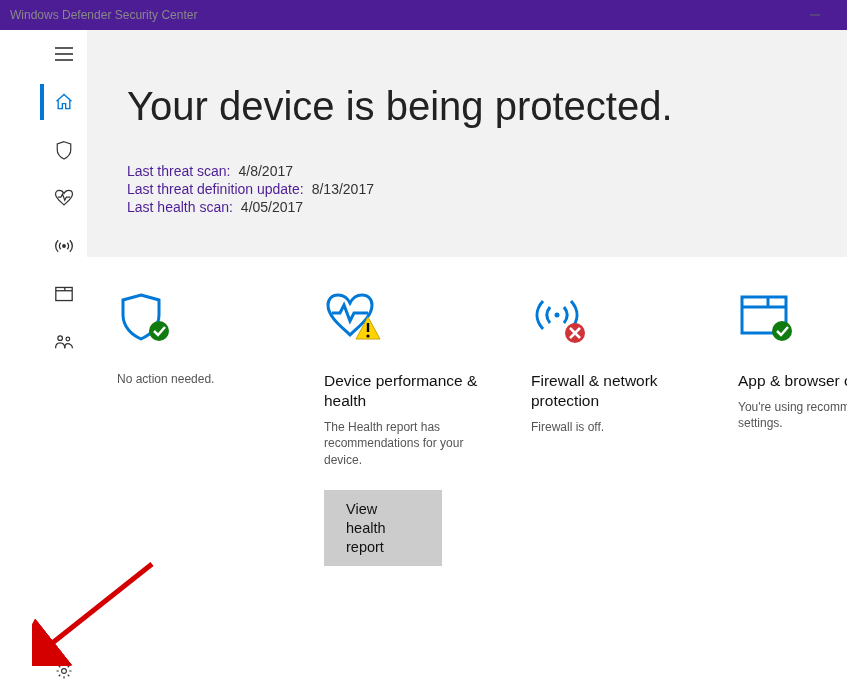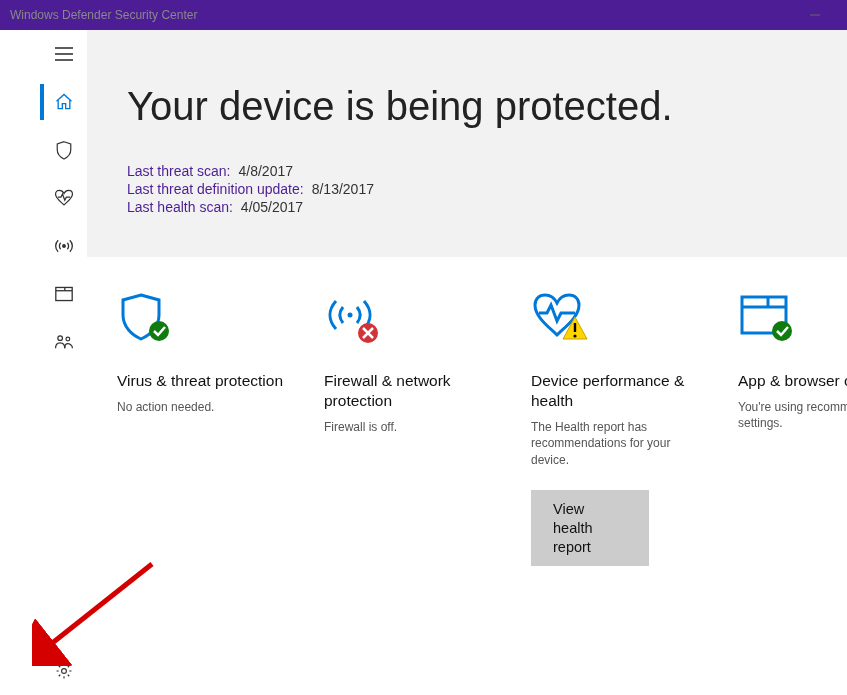--- a/index.html
+++ b/index.html
@@ -123,54 +123,53 @@
     <div class="cards">
 
       <div class="card">
         <div class="card-icon">
           <svg width="56" height="52" viewBox="0 0 56 52">
             <path d="M24 2 L42 7 V22 C42 34 33 42 24 46 C15 42 6 34 6 22 V7 Z" fill="none" stroke="#0078d7" stroke-width="3"></path>
             <circle cx="42" cy="38" r="10" fill="#107c10"></circle>
             <polyline points="37,38 41,42 48,34" fill="none" stroke="#fff" stroke-width="2.5"></polyline>
           </svg>
         </div>
-        <div class="card-title">Virus &amp; threat protection</div>
         <div class="card-desc">No action needed.</div>
+      </div>
+
+      <div class="card">
+        <div class="card-icon">
+          <svg width="60" height="52" viewBox="0 0 60 52">
+            <path d="M26 42 C18 34 4 24 4 12 C4 6 8 2 14 2 C20 2 24 6 26 10 C28 6 32 2 38 2 C44 2 48 6 48 12 C48 24 34 34 26 42 Z" fill="none" stroke="#0078d7" stroke-width="3"></path>
+            <polyline points="8,20 16,20 20,12 26,28 30,20 44,20" fill="none" stroke="#0078d7" stroke-width="3"></polyline>
+            <polygon points="44,24 56,46 32,46" fill="#ffd400" stroke="#c9a400" stroke-width="1"></polygon>
+            <line x1="44" y1="30" x2="44" y2="39" stroke="#000" stroke-width="2.4"></line>
+            <circle cx="44" cy="43" r="1.6" fill="#000"></circle>
+          </svg>
+        </div>
+        <div class="card-title">Device performance &amp; health</div>
+        <div class="card-desc">The Health report has recommendations for your device.</div>
+        <div class="btn">View health report</div>
       </div>
 
       <div class="card">
         <div class="card-icon">
           <svg width="60" height="52" viewBox="0 0 60 52">
             <circle cx="26" cy="22" r="2.5" fill="#0078d7"></circle>
             <path d="M19 14 C15 19 15 25 19 30" fill="none" stroke="#0078d7" stroke-width="3"></path>
             <path d="M33 14 C37 19 37 25 33 30" fill="none" stroke="#0078d7" stroke-width="3"></path>
             <path d="M12 8 C4 17 4 27 12 36" fill="none" stroke="#0078d7" stroke-width="3"></path>
             <path d="M40 8 C48 17 48 27 40 36" fill="none" stroke="#0078d7" stroke-width="3"></path>
             <circle cx="44" cy="40" r="10" fill="#d13438"></circle>
             <line x1="39" y1="35" x2="49" y2="45" stroke="#fff" stroke-width="2.5"></line>
             <line x1="49" y1="35" x2="39" y2="45" stroke="#fff" stroke-width="2.5"></line>
           </svg>
         </div>
         <div class="card-title">Firewall &amp; network protection</div>
         <div class="card-desc">Firewall is off.</div>
-      </div>
-
-      <div class="card">
-        <div class="card-icon">
-          <svg width="60" height="52" viewBox="0 0 60 52">
-            <path d="M26 42 C18 34 4 24 4 12 C4 6 8 2 14 2 C20 2 24 6 26 10 C28 6 32 2 38 2 C44 2 48 6 48 12 C48 24 34 34 26 42 Z" fill="none" stroke="#0078d7" stroke-width="3"></path>
-            <polyline points="8,20 16,20 20,12 26,28 30,20 44,20" fill="none" stroke="#0078d7" stroke-width="3"></polyline>
-            <polygon points="44,24 56,46 32,46" fill="#ffd400" stroke="#c9a400" stroke-width="1"></polygon>
-            <line x1="44" y1="30" x2="44" y2="39" stroke="#000" stroke-width="2.4"></line>
-            <circle cx="44" cy="43" r="1.6" fill="#000"></circle>
-          </svg>
-        </div>
-        <div class="card-title">Device performance &amp; health</div>
-        <div class="card-desc">The Health report has recommendations for your device.</div>
-        <div class="btn">View health report</div>
       </div>
 
       <div class="card">
         <div class="card-icon">
           <svg width="60" height="52" viewBox="0 0 60 52">
             <rect x="4" y="4" width="44" height="36" fill="none" stroke="#0078d7" stroke-width="3"></rect>
             <line x1="4" y1="14" x2="48" y2="14" stroke="#0078d7" stroke-width="3"></line>
             <line x1="30" y1="4" x2="30" y2="14" stroke="#0078d7" stroke-width="3"></line>
             <circle cx="44" cy="38" r="10" fill="#107c10"></circle>
             <polyline points="39,38 43,42 50,34" fill="none" stroke="#fff" stroke-width="2.5"></polyline>

